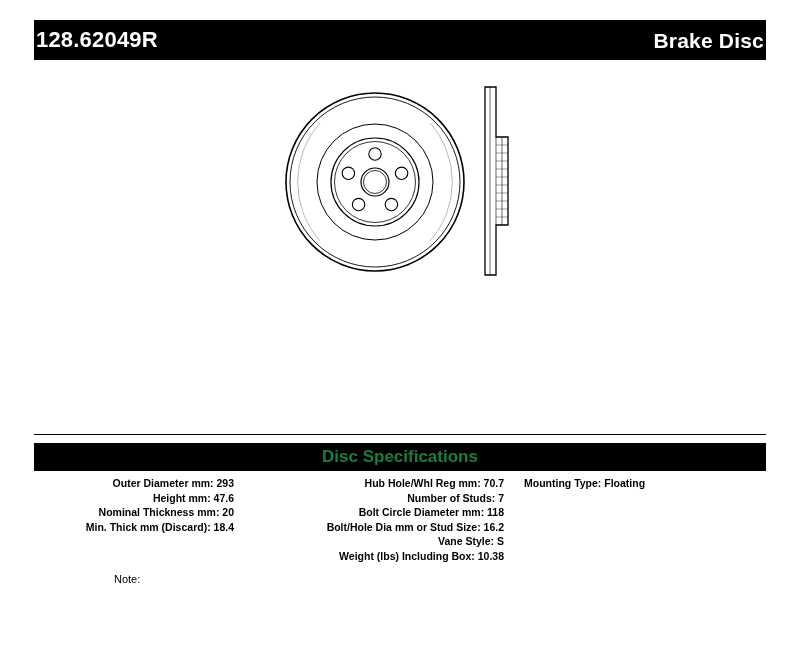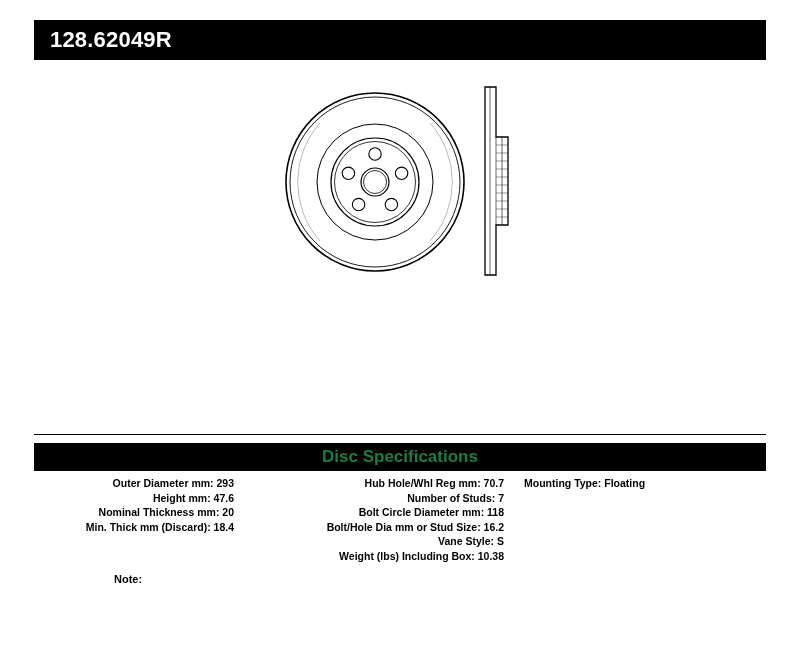--- a/index.html
+++ b/index.html
@@ -28,21 +28,21 @@
     position: absolute;
     left: 34px;
     top: 20px;
     width: 732px;
     height: 40px;
     background: #000000;
     display: flex;
     align-items: center;
     justify-content: space-between;
     box-sizing: border-box;
-    padding: 0 16px;
+    padding: 0 2px;
   }
   .part-number {
     color: #ffffff;
     font-size: 22px;
     font-weight: bold;
     letter-spacing: 0.2px;
     line-height: 1;
   }
   .product-type {
     color: #ffffff;
@@ -99,41 +99,42 @@
   .spec-line {
     line-height: 14.6px;
     white-space: nowrap;
   }
 
   .note {
     position: absolute;
     left: 94px;
     top: 573px;
     font-size: 11px;
-    font-weight: bold;
+    font-weight: normal;
     padding-left: 20px;
   }
 
   
   .bottom-rule {
     position: absolute;
     left: 34px;
     top: 434px;
     width: 732px;
     height: 1px;
     background: #000000;
   }
 </style>
 </head>
 <body>
 
 <div class="page">
 
   <div class="header-bar">
     <span class="part-number">128.62049R</span>
+    <span class="product-type">Brake Disc</span>
   </div>
 
   <div class="drawing">
     <svg width="260" height="215" viewBox="0 0 260 215" xmlns="http://www.w3.org/2000/svg">
 
       <g fill="none" stroke="#000000">
         <circle cx="95" cy="107" r="89" stroke-width="1.6"></circle>
         <circle cx="95" cy="107" r="85" stroke-width="0.9"></circle>
         <circle cx="95" cy="107" r="58" stroke-width="1"></circle>
         <circle cx="95" cy="107" r="44" stroke-width="1.2"></circle>

